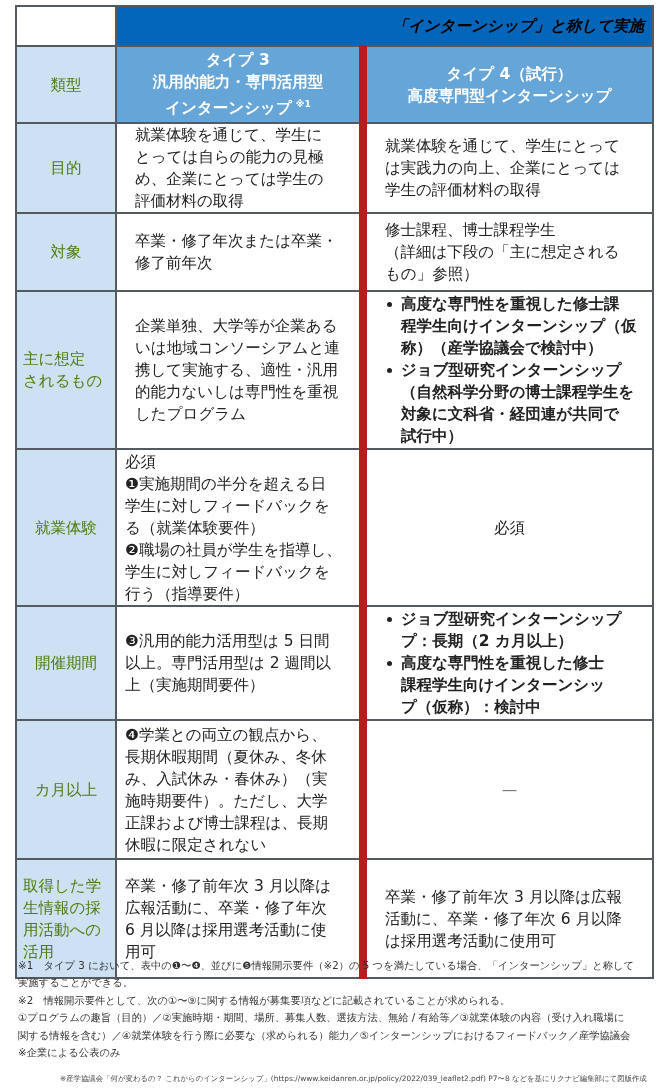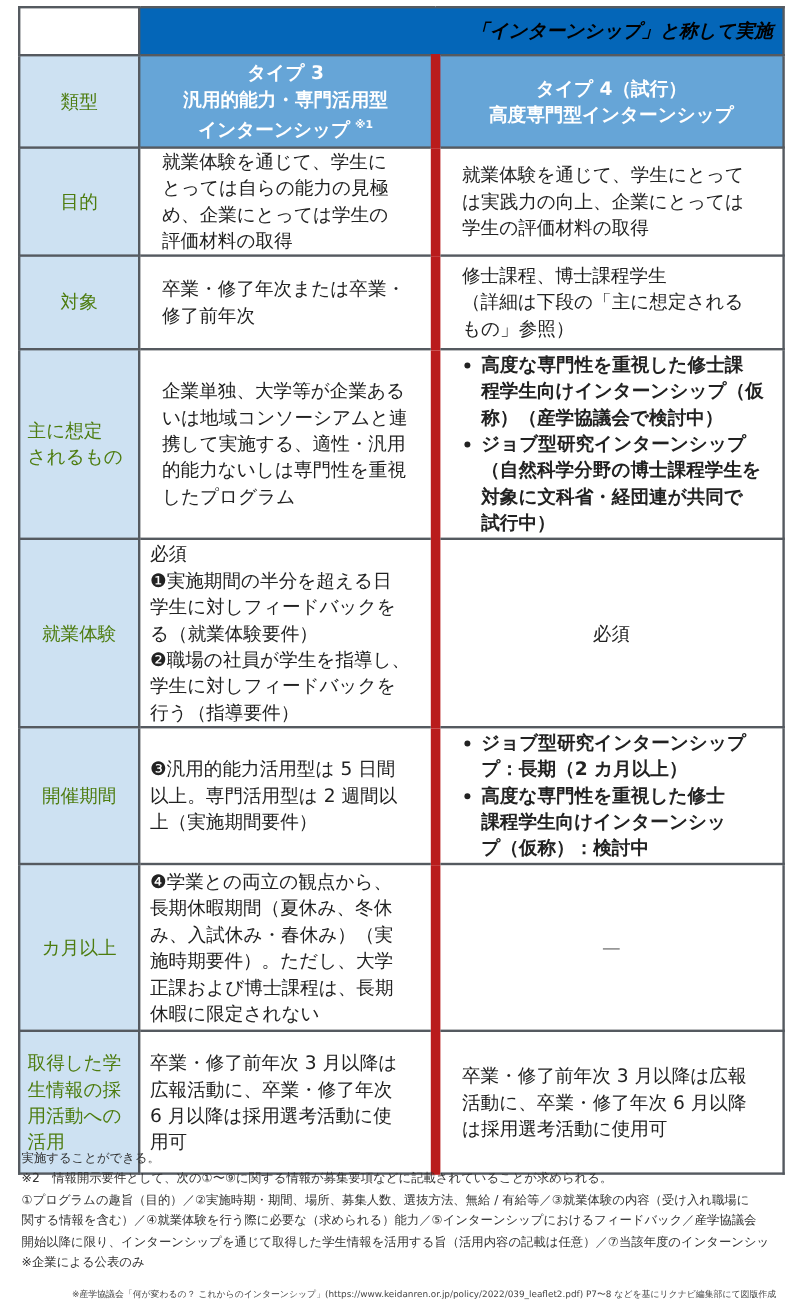--- a/index.html
+++ b/index.html
@@ -205,21 +205,21 @@
     <td class="cell inner-v pad-l">
       <span class="line">卒業・修了前年次 3 月以降は広報</span>
       <span class="line">活動に、卒業・修了年次 6 月以降</span>
       <span class="line">は採用選考活動に使用可</span>
     </td>
   </tr>
 </tbody>
   </table>
 
 <div class="footnotes">
+  <span class="line">※1　タイプ 3 において、表中の❶〜❹、並びに❺情報開示要件（※2）の 5 つを満たしている場合、「インターンシップ」と称して</span>
   <span class="line">実施することができる。</span>
   <span class="line">※2　情報開示要件として、次の①〜⑨に関する情報が募集要項などに記載されていることが求められる。</span>
   <span class="line">①プログラムの趣旨（目的）／②実施時期・期間、場所、募集人数、選抜方法、無給 / 有給等／③就業体験の内容（受け入れ職場に</span>
   <span class="line">関する情報を含む）／④就業体験を行う際に必要な（求められる）能力／⑤インターンシップにおけるフィードバック／産学協議会</span>
-  <span class="line">開始以降に限り、インターンシップを通じて取得した学生情報を活用する旨（活用内容の記載は任意）／⑦当該年度のインターンシッ</span>
   <span class="line">※企業による公表のみ</span>
 </div>
 
 <div class="source">※産学協議会「何が変わるの？ これからのインターンシップ」(https://www.keidanren.or.jp/policy/2022/039_leaflet2.pdf) P7〜8 などを基にリクナビ編集部にて図版作成</div>
 
 </body></html>

